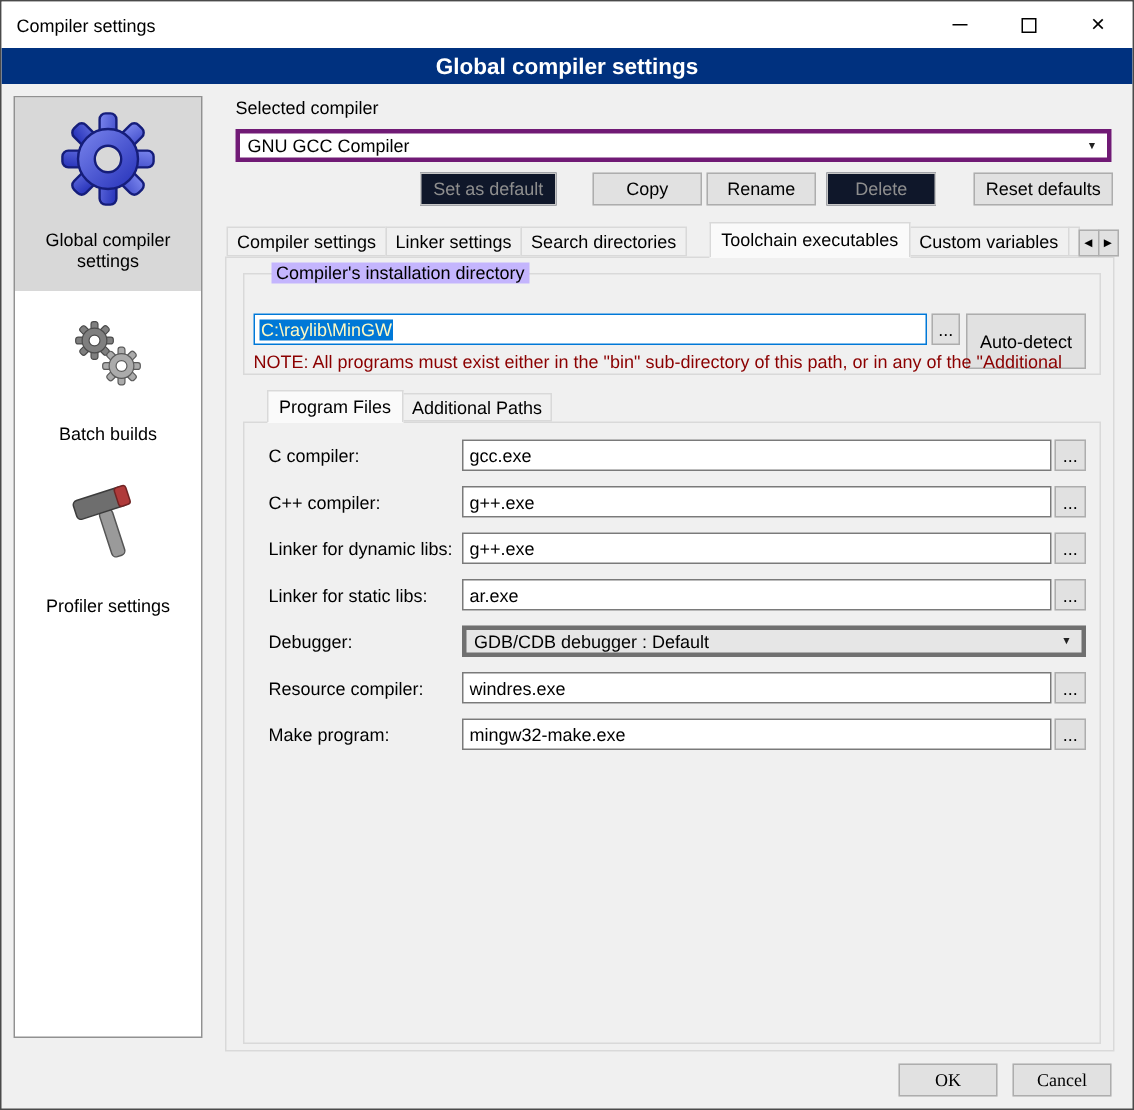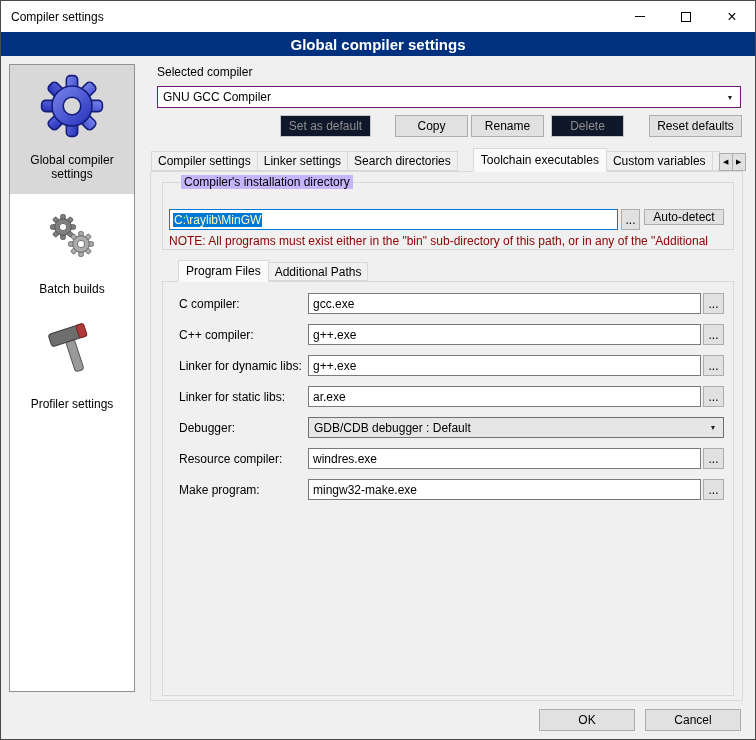--- a/index.html
+++ b/index.html
@@ -25,21 +25,21 @@
   .sidebar { position:absolute; left:8px; top:63px; width:126px; height:628px; background:#fff; border:1px solid #919191; overflow:hidden; }
   .side-item { display:flex; flex-direction:column; align-items:center; text-align:center; padding:9px 2px 13px; cursor:default; }
   .side-item.selected { background:#d8d8d8; }
   .icon-wrap { height:64px; display:flex; align-items:center; justify-content:center; }
   .side-label { margin-top:15px; line-height:14px; }
 
   
   .main { position:absolute; left:149px; top:58px; width:594px; }
   .sc-label { margin:6px 0 0 7px; height:14px; line-height:14px; }
 
-  .combo { position:relative; height:22px; background:#fff; border:1px solid #701a75; display:flex; align-items:center; padding:0 22px 0 5px; cursor:default;text-align:right; }
+  .combo { position:relative; height:22px; background:#fff; border:3px solid #701a75; display:flex; align-items:center; padding:0 22px 0 5px; cursor:default;text-align:right; }
   .combo .arrow { position:absolute; right:1px; top:1px; bottom:1px; width:18px; display:flex; align-items:center; justify-content:center; font-size:7px; color:#222; }
   .main-combo { margin:7px 0 0 7px; width:584px; }
   .combo.gray { background:#e6e6e6; border-color:#707070; height:21px; }
 
   .btn { height:22px; background:#e1e1e1; border:1px solid #adadad; font:inherit; font-size:12px; padding:0 6px; cursor:default; }
   .btn:disabled { background:#0f172a; border-color:#c6c6c6; color:#8e8e8e; }
 
   .btnrow { display:flex; margin-top:7px; height:22px; }
   .b-setdefault { margin-left:130px; width:91px; }
   .b-copy { margin-left:24px; width:73px; }
@@ -59,40 +59,40 @@
   .tabpage { position:relative; border:1px solid #d9d9d9; background:#f0f0f0; width:593px; height:530px; }
 
   
   .group { position:absolute; left:11px; top:10px; width:572px; height:68px; border:1px solid #d9d9d9; }
   .group-legend { position:absolute; top:-8px; left:18px; background:#c4b5fd; padding:0 3px; line-height:14px; }
   .dirrow { position:absolute; left:6px; top:26px; right:9px; display:flex; }
   .tbox { display:flex; align-items:center; background:#fff; border:1px solid #7a7a7a; padding:0 3px; height:21px; overflow:hidden; white-space:nowrap; }
   .dir-input { flex:1; border-color:#0078d7; }
   .sel { background:#0078d7; color:#fef9c3; padding:0 1px; }
   .browse { width:19px; height:21px; margin-left:3px; padding:0; }
-  .autodetect { width:80px; height:16px; margin-left:4px; }
+  .autodetect { width:80px; height:37px; margin-left:4px; }
   .note { position:absolute; left:6px; top:51px; right:1px; color:#8b0000; white-space:nowrap; overflow:hidden; }
 
   
   .innertabs { position:absolute; left:11px; top:88px; height:21px; display:flex; align-items:flex-end; }
   .innertabs .tab { height:19px; line-height:18px; }
   .innertabs .tab.active { height:22px; line-height:20px; }
   .innerpage { position:absolute; left:11px; top:109px; width:572px; height:415px; border:1px solid #d9d9d9; }
 
   .frow { display:flex; align-items:center; margin:10px 9px 0 16px; height:21px; }
   .frow:first-child { margin-top:11px; }
   .flabel { width:129px; flex:none; }
   .tbox-input { flex:1; height:21px; border:1px solid #7a7a7a; background:#fff; padding:0 4px; font:inherit; font-size:12px; }
   .browse-sm { width:21px; height:21px; margin-left:2px; padding:0; }
   .combo-grow { flex:1; }
   .combo-text { overflow:hidden; white-space:nowrap; }
 
   
   .footer { position:absolute; right:14px; bottom:8px; display:flex; }
-  .wbtn { width:96px; }
+  .wbtn { width:66px;font-family:Liberation Serif, serif; }
   .wbtn + .wbtn { margin-left:10px; }
 </style>
 </head>
 <body>
 
 <div class="window">
 
   <div class="titlebar">
     <span class="title">Compiler settings</span>
     <div class="caption-buttons">

